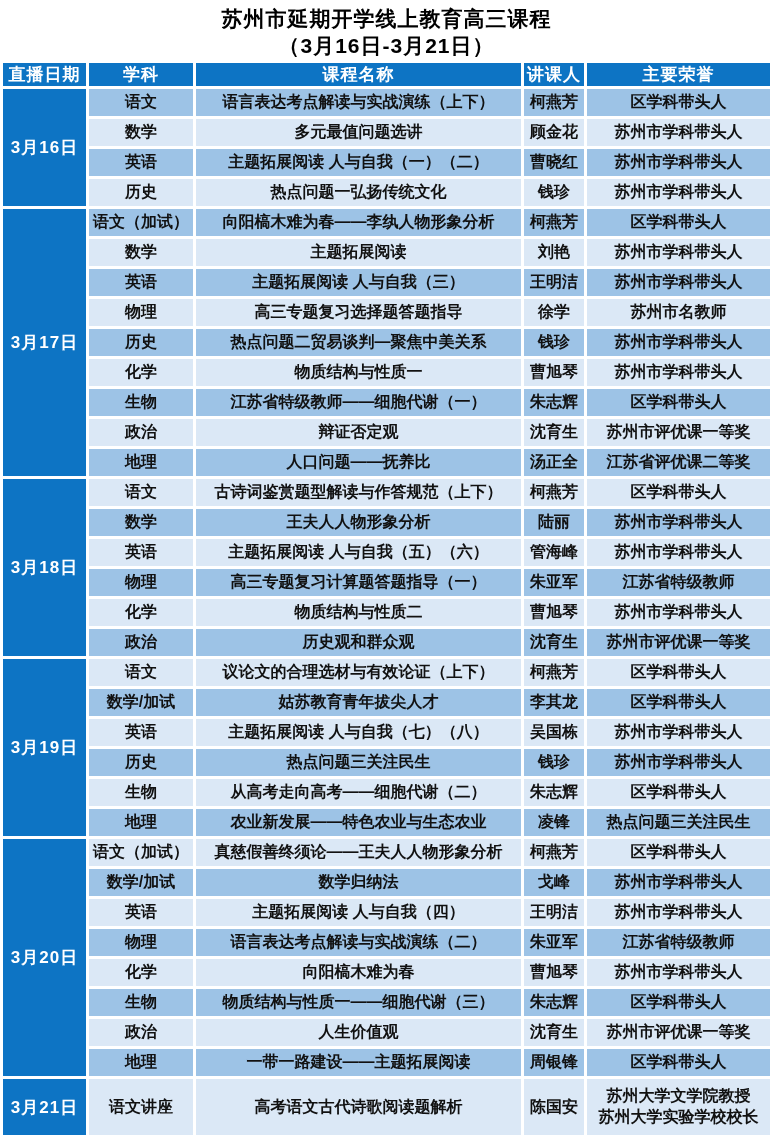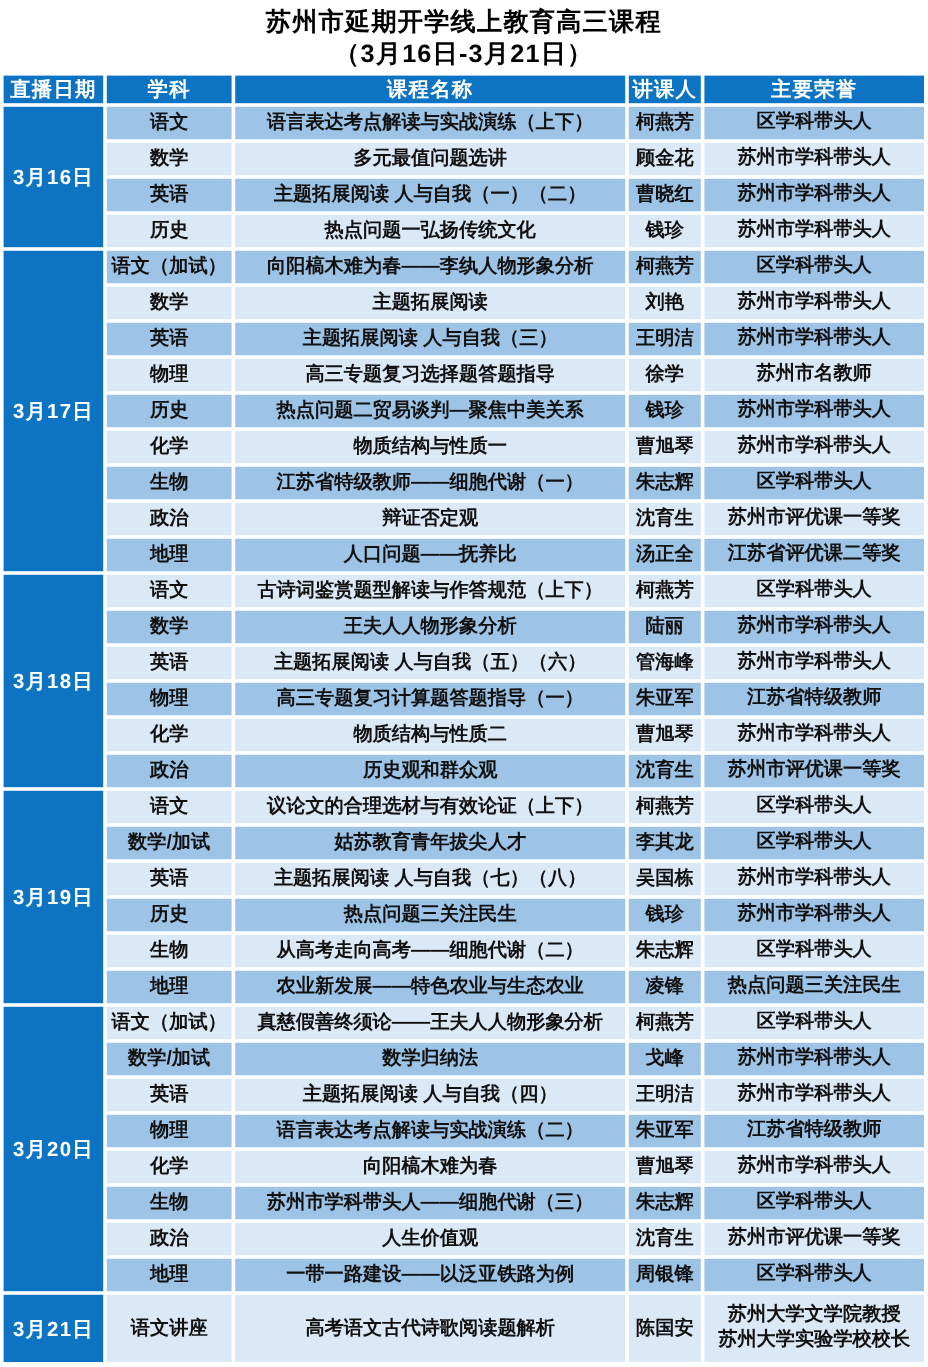--- a/index.html
+++ b/index.html
@@ -240,33 +240,33 @@
         <td class="body honor-cell">江苏省特级教师</td>
       </tr>
       <tr class="row-l">
         <td class="body subject-cell">化学</td>
         <td class="body course-cell">向阳槁木难为春</td>
         <td class="body lecturer-cell">曹旭琴</td>
         <td class="body honor-cell">苏州市学科带头人</td>
       </tr>
       <tr class="row-m">
         <td class="body subject-cell">生物</td>
-        <td class="body course-cell">苏州市学科带头人——细胞代谢（三）</td>
+        <td class="body course-cell">物质结构与性质一——细胞代谢（三）</td>
         <td class="body lecturer-cell">朱志辉</td>
         <td class="body honor-cell">区学科带头人</td>
       </tr>
       <tr class="row-l">
         <td class="body subject-cell">政治</td>
         <td class="body course-cell">人生价值观</td>
         <td class="body lecturer-cell">沈育生</td>
         <td class="body honor-cell">苏州市评优课一等奖</td>
       </tr>
       <tr class="row-m">
         <td class="body subject-cell">地理</td>
-        <td class="body course-cell">一带一路建设——以泛亚铁路为例</td>
+        <td class="body course-cell">一带一路建设——主题拓展阅读</td>
         <td class="body lecturer-cell">周银锋</td>
         <td class="body honor-cell">区学科带头人</td>
       </tr>
       <tr class="row-l tall">
         <td class="date-cell" rowspan="1">3月21日</td>
         <td class="body subject-cell">语文讲座</td>
         <td class="body course-cell">高考语文古代诗歌阅读题解析</td>
         <td class="body lecturer-cell">陈国安</td>
         <td class="body honor-cell">苏州大学文学院教授
 苏州大学实验学校校长</td>

